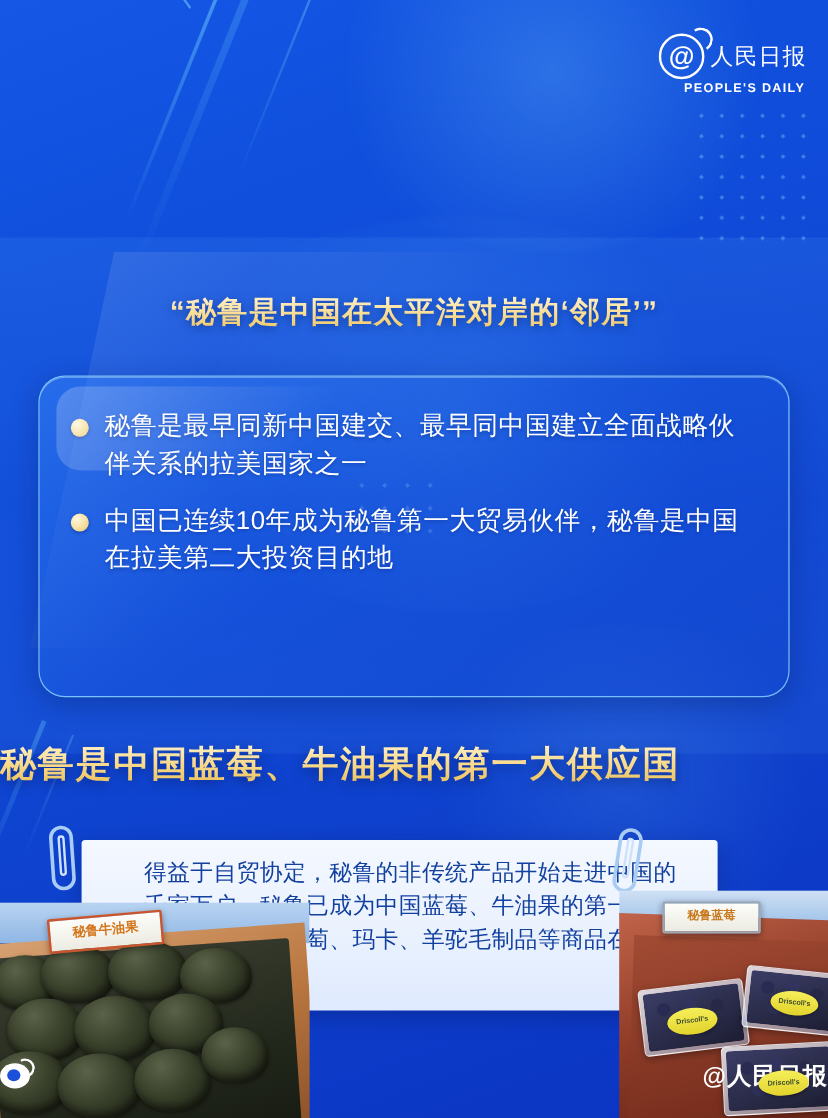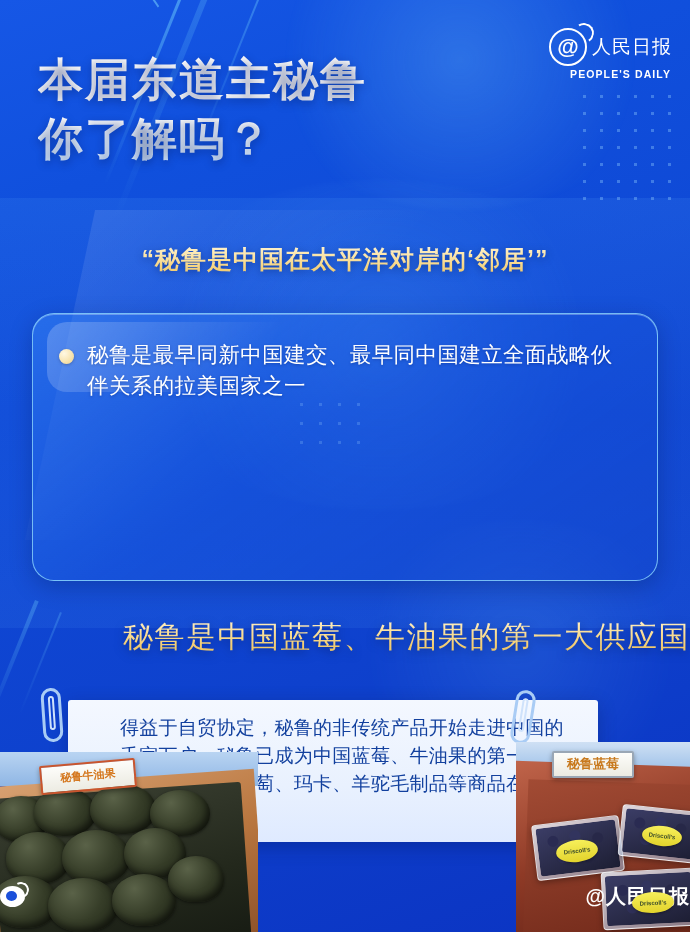--- a/index.html
+++ b/index.html
@@ -144,22 +144,22 @@
     flex:0 0 auto;width:15px;height:15px;border-radius:50%;margin-top:9px;
     background:radial-gradient(circle at 34% 30%,#fff7dd,#f6dfa0 55%,#e7c473);
     box-shadow:0 1px 3px rgba(2,18,70,.4);
   }
   .btext{
     font-size:21.5px;line-height:1.46;color:#ffffff;font-weight:normal;
     letter-spacing:.4px;text-shadow:0 1px 3px rgba(4,24,90,.35);
   }
   
   .subhead{
-    position:absolute;left:0;right:0;top:617px;text-align:right;
-    font-size:30px;font-weight:normal;letter-spacing:1.5px;
+    position:absolute;left:0;right:0;top:617px;text-align:left;
+    font-size:30px;font-weight:bold;letter-spacing:1.5px;
     background:linear-gradient(180deg,#fff3cf 0%,#f8d887 52%,#e7b94f 100%);
     -webkit-background-clip:text;background-clip:text;
     -webkit-text-fill-color:transparent;
     filter:drop-shadow(0 3px 5px rgba(3,22,84,.50));
   }
   
   .note{
     position:absolute;left:68px;top:700px;width:530px;
     box-sizing:border-box;
     background:linear-gradient(180deg,#f4f8ff 0%,#e9f1fe 60%,#dfeaff 100%);
@@ -199,21 +199,21 @@
     position:absolute;left:0;top:0;width:100%;height:34px;
     background:linear-gradient(180deg,#b9d4f2,#8fb6e4);
   }
   .tag{
     position:absolute;background:linear-gradient(180deg,#fdfdfa,#ecebe2);
     border:2px solid #c9552e;border-radius:2px;
     color:#d4761c;font-weight:bold;text-align:center;
     box-shadow:0 2px 5px rgba(0,0,0,.35);
   }
   .tag-av{left:40px;top:10px;width:92px;height:25px;line-height:23px;font-size:11px;transform:rotate(-5deg);}
-  .tag-bb{left:36px;top:9px;width:78px;height:23px;line-height:21px;font-size:13px;color:#c8791d;border-color:#9aa7b5;}
+  .tag-bb{left:36px;top:9px;width:78px;height:23px;line-height:21px;font-size:10px;color:#c8791d;border-color:#9aa7b5;}
   .crate-bb{
     position:absolute;left:-4px;top:22px;width:190px;height:176px;
     background:linear-gradient(160deg,#c0644a,#8e3a26 48%,#5e2015);
     transform:rotate(2deg);
   }
   .crate-bb-in{
     position:absolute;left:14px;top:18px;right:4px;bottom:-4px;
     background:linear-gradient(165deg,#a24b34,#6e2718);
   }
   .sky-bb{
@@ -304,29 +304,31 @@
     <div class="logo-row">
       <div class="logo-at">
         <span>@</span>
         <span class="wave"></span>
       </div>
       <div class="logo-cn">人民日报</div>
     </div>
     <div class="logo-en">PEOPLE'S DAILY</div>
   </div>
 
-  <div class="headline">本届东道主秘鲁
-你了解吗？</div>
 
   <div class="quote">“秘鲁是中国在太平洋对岸的‘邻居’”</div>
 
   <div class="card">
     <div class="bullet">
       <span class="dot"></span>
       <span class="btext">秘鲁是最早同新中国建交、最早同中国建立全面战略伙伴关系的拉美国家之一</span>
+    </div>
+    <div class="bullet">
+      <span class="dot"></span>
+      <span class="btext">中国已连续10年成为秘鲁第一大贸易伙伴，秘鲁是中国在拉美第二大投资目的地</span>
     </div>
   </div>
 
   <div class="subhead">秘鲁是中国蓝莓、牛油果的第一大供应国</div>
 
   <div class="note">
     <div class="note-text">得益于自贸协定，秘鲁的非传统产品开始走进中国的千家万户，秘鲁已成为中国蓝莓、牛油果的第一大供应国，藜麦、葡萄、玛卡、羊驼毛制品等商品在中国广受欢迎</div>
   </div>
   <div class="clip clip-l"></div>
   <div class="clip clip-r"></div>

